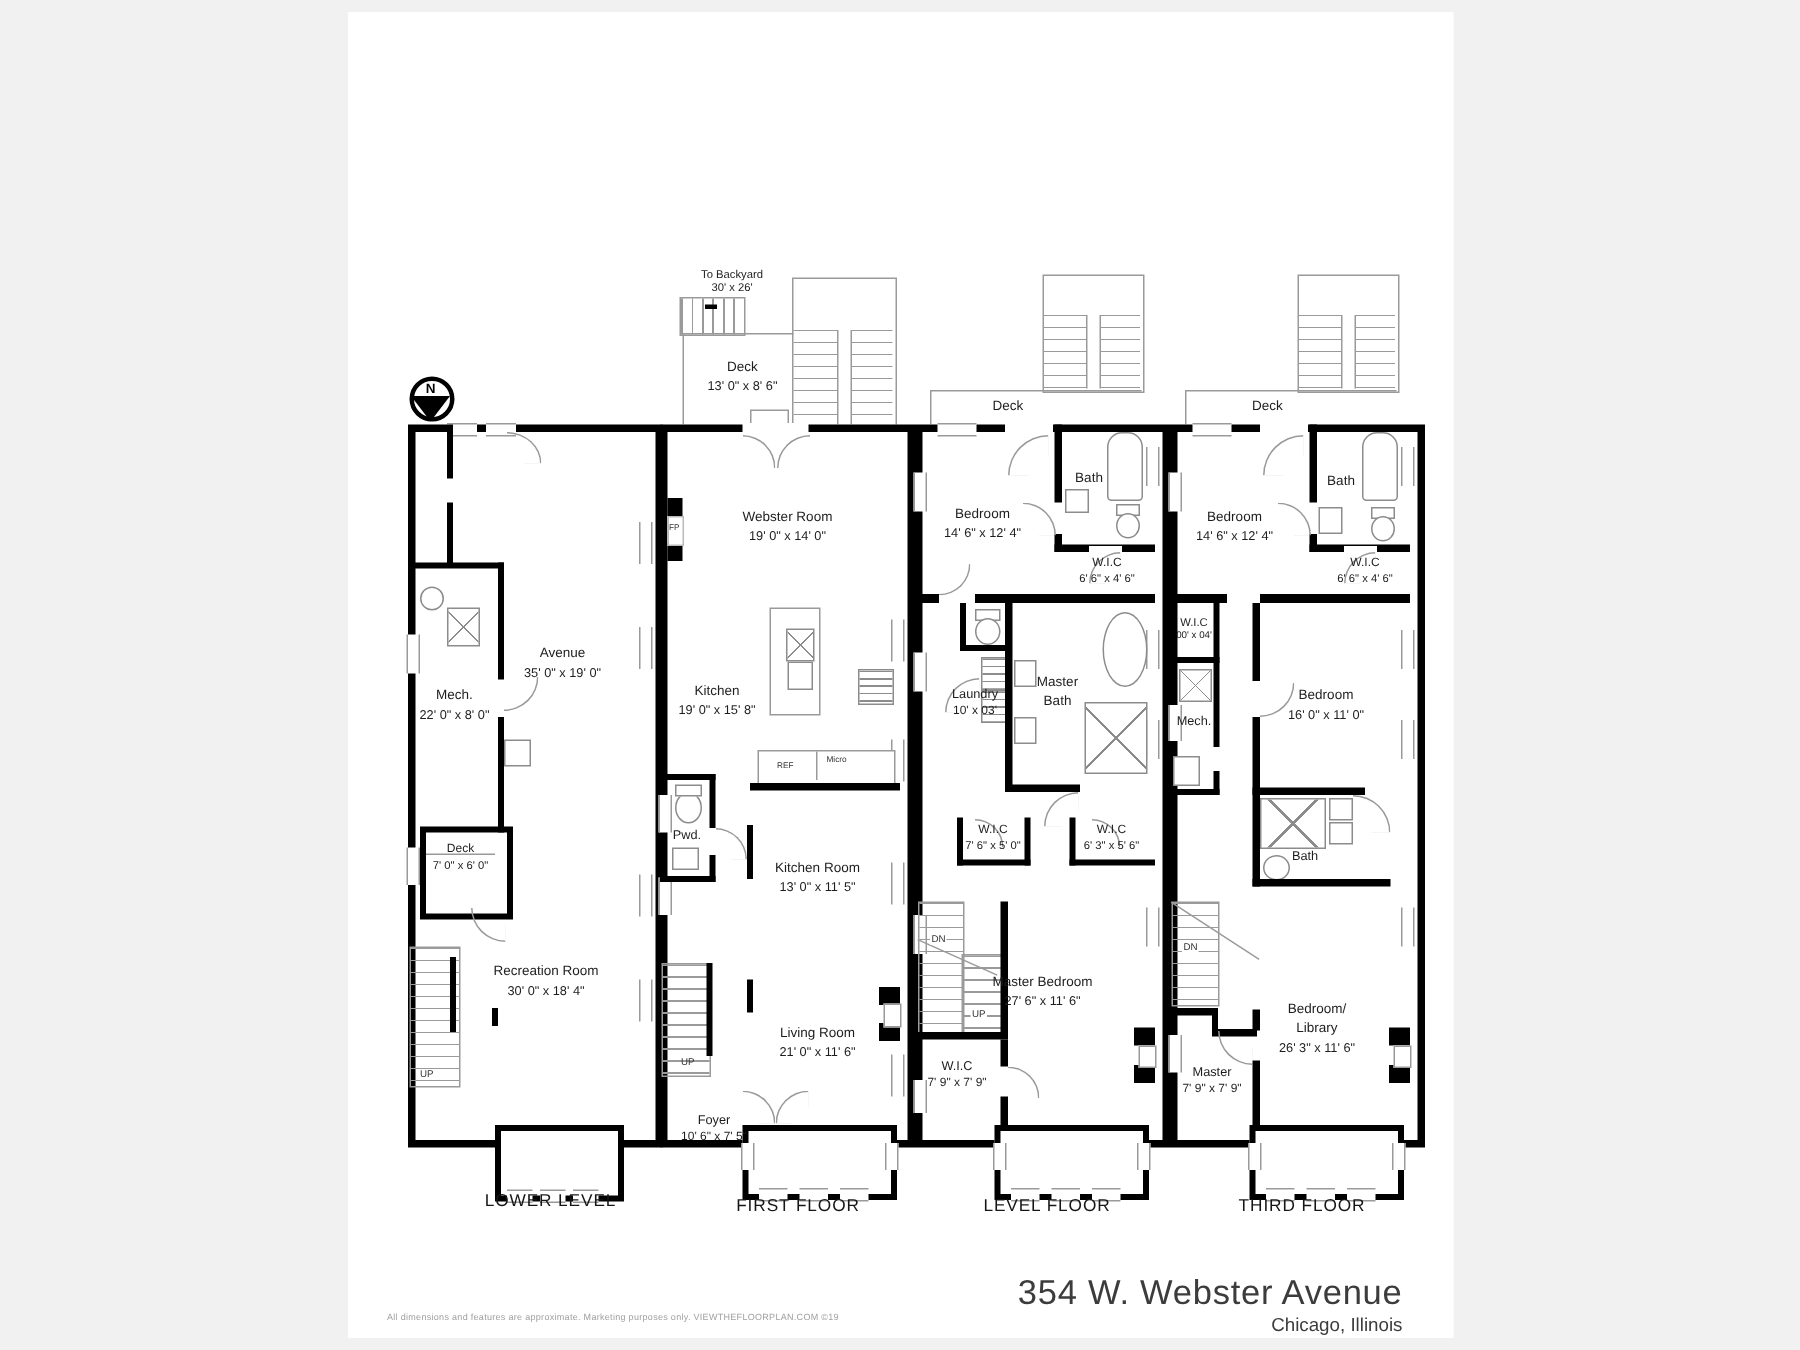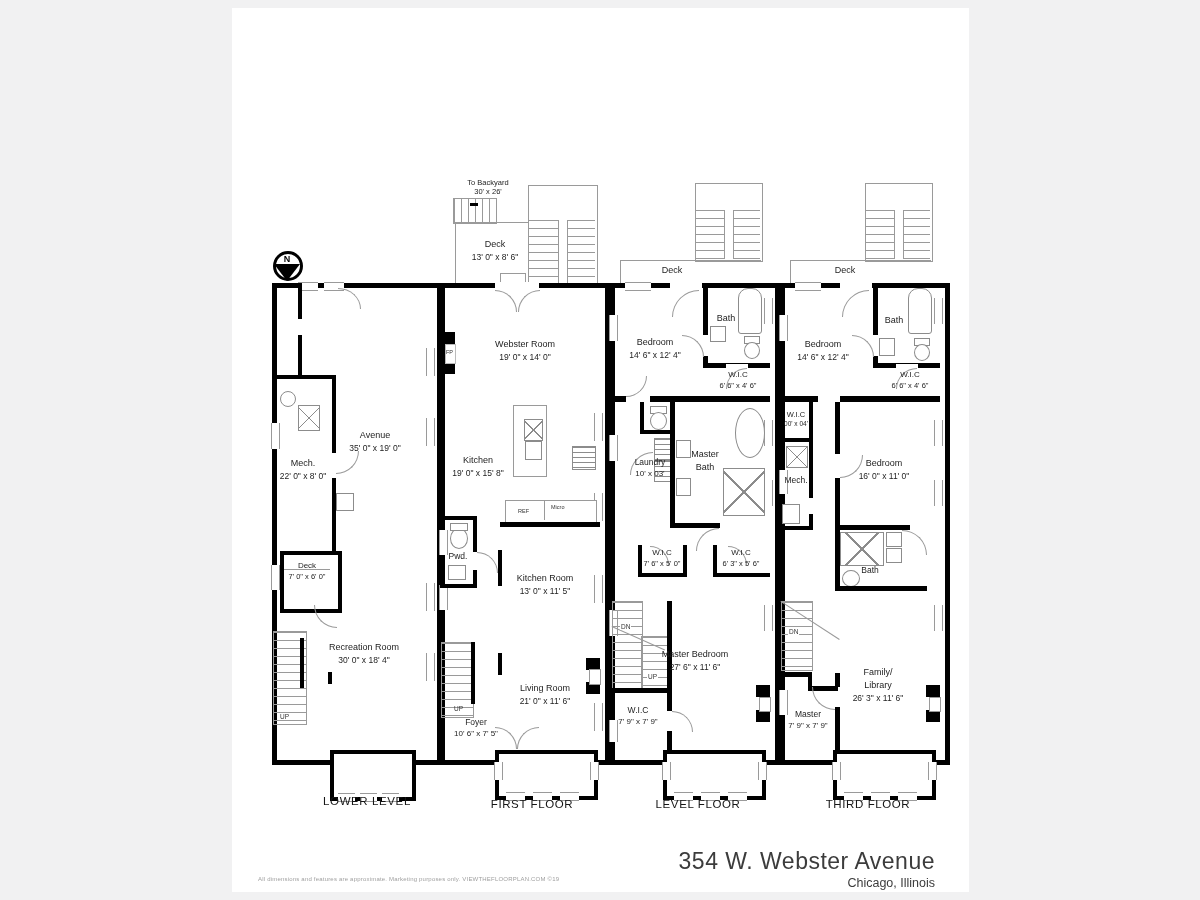--- a/index.html
+++ b/index.html
@@ -199,21 +199,21 @@
       <div class="d">19' 0" x 15' 8"</div>
   </div>
   <div class="rl" style="left:105px;top:392px">
     <div>Kitchen Room</div>
       <div class="d">13' 0" x 11' 5"</div>
   </div>
   <div class="rl" style="left:105px;top:502px">
     <div>Living Room</div>
       <div class="d">21' 0" x 11' 6"</div>
   </div>
-  <div class="rl" style="left:36px;top:536px;font-size:8.5px;line-height:12px">
+  <div class="rl" style="left:36px;top:560px;font-size:8.5px;line-height:12px">
     <div>Foyer</div>
       <div class="d" style="font-size:8px">10' 6" x 7' 5"</div>
   </div>
   <div class="ft" style="left:92px;top:618px">FIRST FLOOR</div>
 </div>
 
 <div class="plan" style="left:610px;top:180px;width:161px;height:640px">
   <div class="thin" style="left:85px;top:3px;width:66px;height:77px">
     <div class="treads" style="left:0;top:26px;width:64px;height:49px"></div>
     <div class="a" style="left:28px;top:26px;width:8px;height:49px;background:#fff;border-left:1px solid #9a9a9a;border-right:1px solid #9a9a9a"></div>
@@ -430,21 +430,21 @@
   <div class="wl" style="left:28px;top:506px;width:30px;height:5px"></div>
   <div class="wl" style="left:55px;top:493px;width:5px;height:14px"></div>
   <div class="wl" style="left:55px;top:527px;width:5px;height:45px"></div>
   <div class="arc bl" style="left:32px;top:507px;width:22px;height:22px"></div>
   <div class="rl" style="left:28px;top:528px;font-size:8.5px;line-height:12px">
     <div>Master</div>
       <div class="d" style="font-size:8px">7' 9" x 7' 9"</div>
   </div>
 
   <div class="rl" style="left:98px;top:486px">
-    <div>Family/</div>
+    <div>Bedroom/</div>
       <div>Library</div>
       <div class="d">26' 3" x 11' 6"</div>
   </div>
 
   <div class="wl" style="left:146px;top:505px;width:14px;height:12px"></div>
   <div class="wl" style="left:146px;top:530px;width:14px;height:12px"></div>
   <div class="thin" style="left:149px;top:517px;width:10px;height:13px"></div>
 
   <div class="a" style="left:53px;top:570px;width:95px;height:42px;border:4px solid #000;background:#fff">
     <div class="wnh" style="left:7px;bottom:-5px;width:19px"></div>

